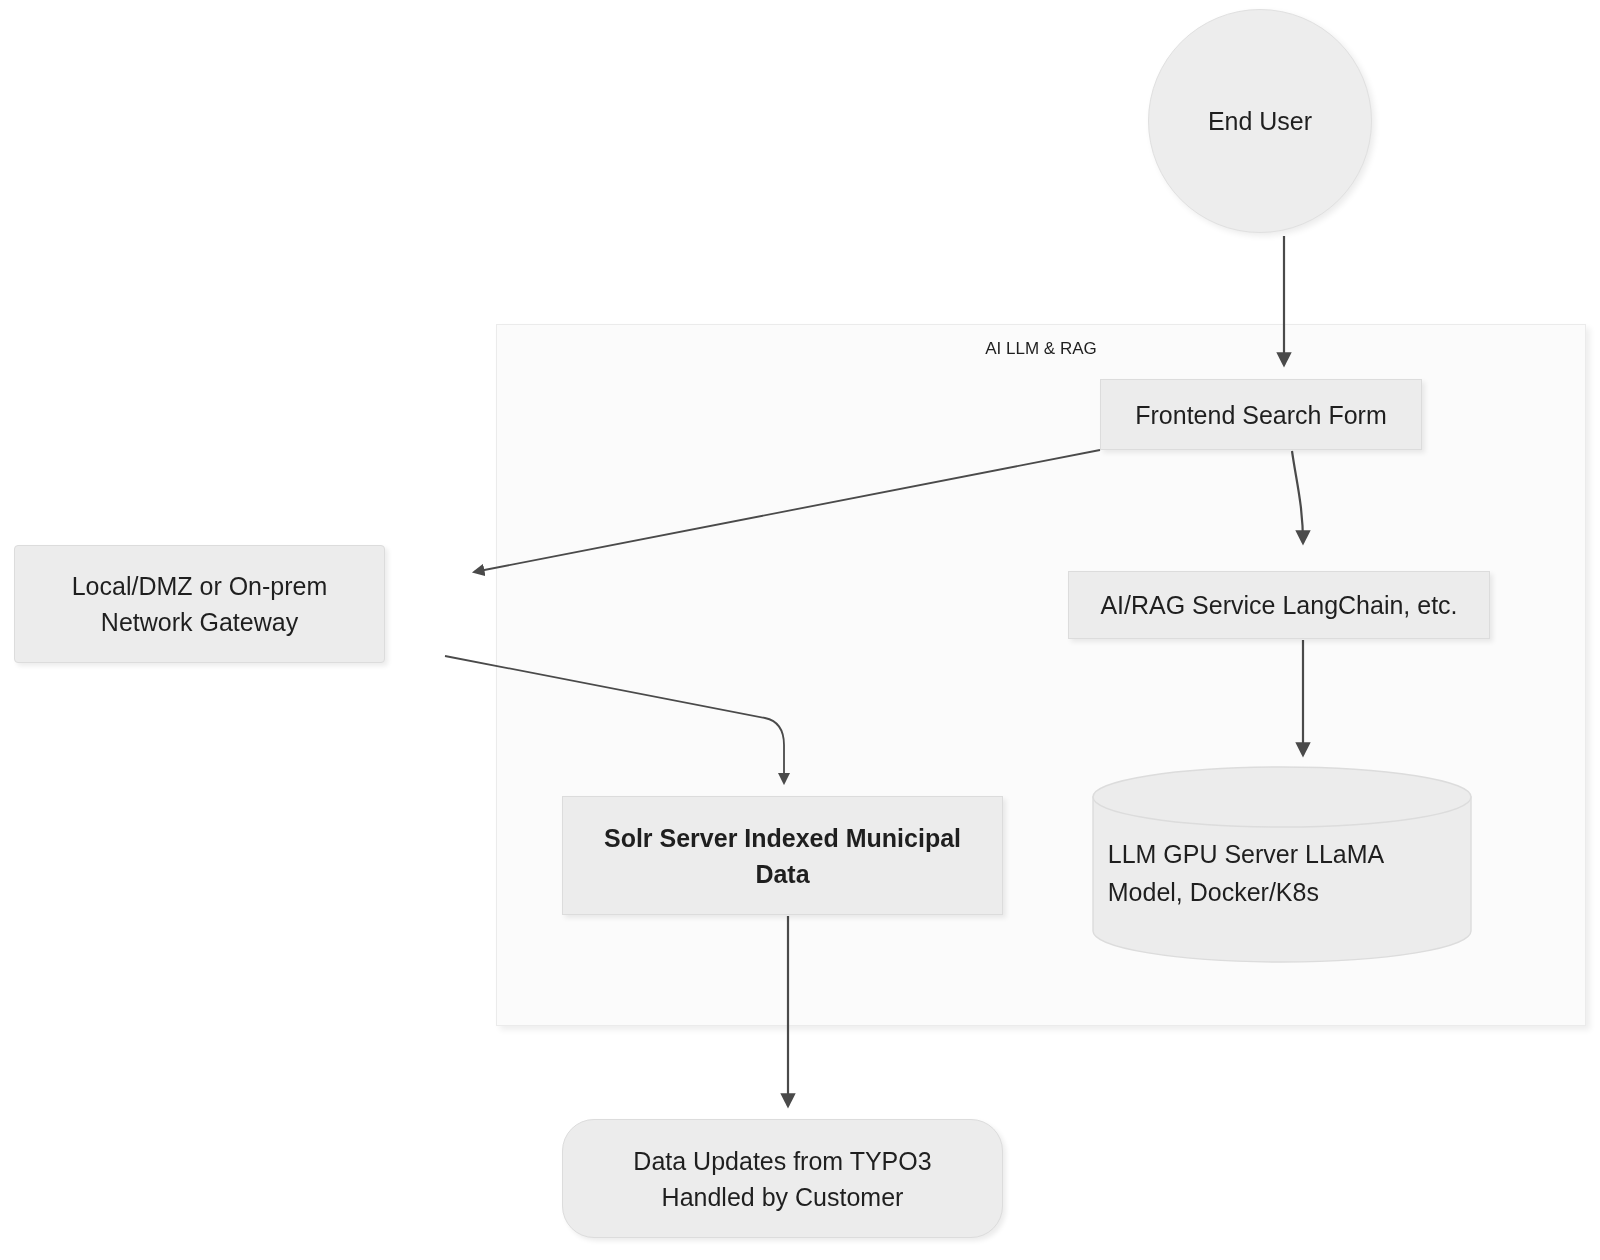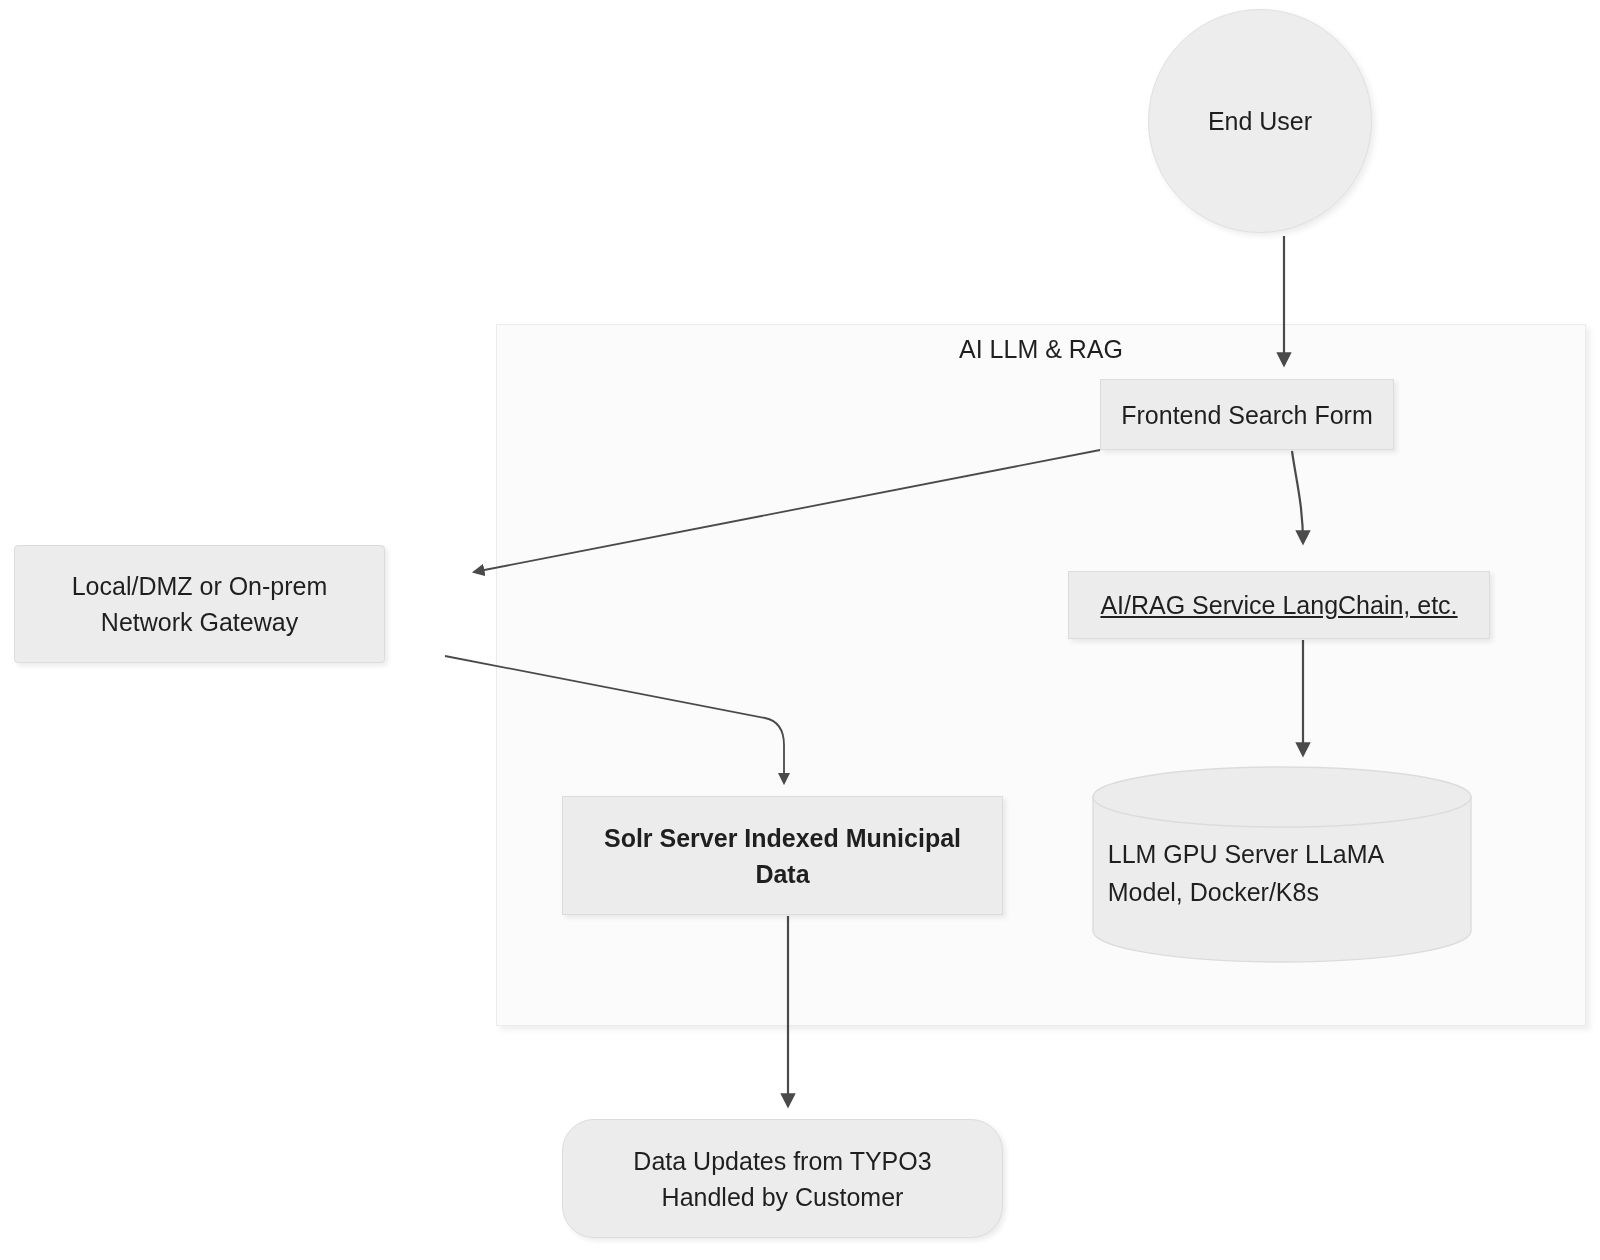--- a/index.html
+++ b/index.html
@@ -54,48 +54,47 @@
     background: #fbfbfb;
     border: 1px solid #ebebeb;
     box-shadow: 4px 4px 6px rgba(0,0,0,0.07);
   }
   #cluster-ai-label {
     position: absolute;
     left: 496px;
     top: 332px;
     width: 1090px;
     text-align: center;
-    font-size: 25px;
+    font-size: 17px;
     line-height: 34px;
     color: #1f1f1f;
   }
   
   #node-end-user {
     left: 1148px;
     top: 9px;
     width: 224px;
     height: 224px;
     border-radius: 50%;
     border: 1px solid #e0e0e0;
     background: #ededed;
     box-shadow: 3px 3px 6px rgba(0,0,0,0.08);
   }
   
   #node-frontend {
     left: 1100px;
     top: 379px;
-    width: 294px;
+    width: 322px;
     height: 71px;
   }
   #node-airag {
     left: 1068px;
     top: 571px;
     width: 422px;
     height: 68px;
-    text-decoration: underline;
   }
   #node-gateway {
     left: 14px;
     top: 545px;
     width: 371px;
     height: 118px;
     border-radius: 4px;
   }
   #node-solr {
     left: 562px;

